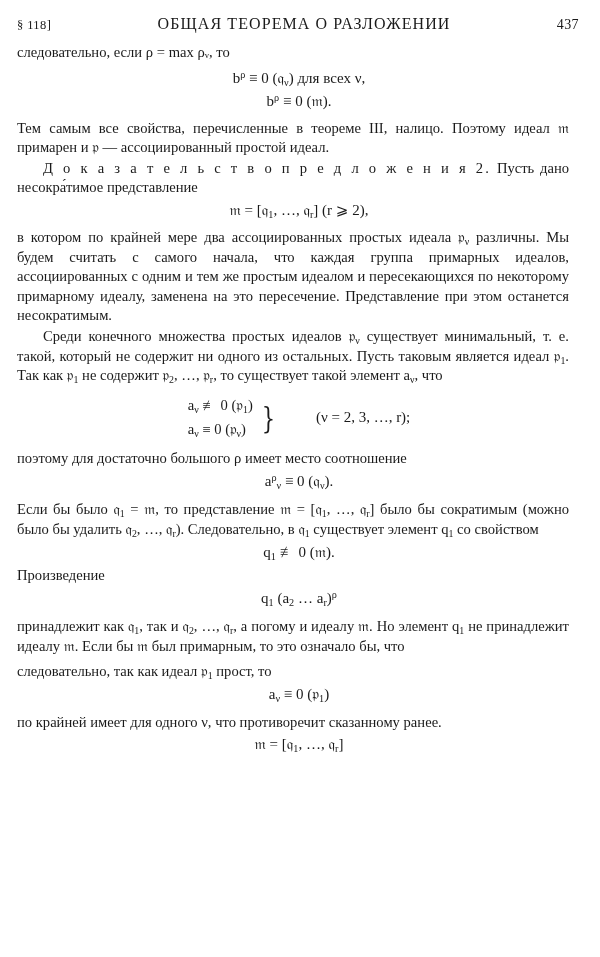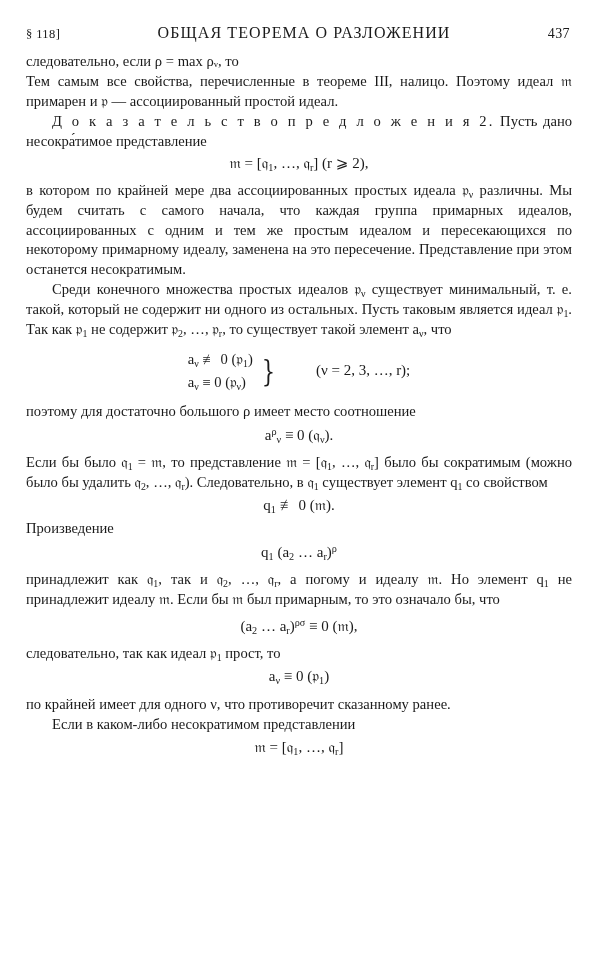--- a/index.html
+++ b/index.html
@@ -11,21 +11,21 @@
     width: 600px;
     height: 957px;
     font-family: "Liberation Serif", serif;
     color: #1a1a1a;
     overflow: hidden;
   }
   .page {
     position: relative;
     width: 600px;
     height: 957px;
-    padding: 12px;
+    padding: 3px;
     box-sizing: border-box;
   }
   .header {
     display: flex;
     align-items: baseline;
     justify-content: space-between;
     padding: 12px 18px 0 14px;
     font-size: 13px;
     letter-spacing: 0.4px;
   }
@@ -44,21 +44,21 @@
     white-space: nowrap;
     text-align: right;
   }
   .body {
     padding: 10px 16px 0 14px;
     font-size: 14.6px;
     line-height: 1.33;
     text-align: justify;
   }
   p {
-    margin: 0 0 1px 0;
+    margin: 0 12px 1px 0;
     text-align: justify;
     text-justify: inter-word;
   }
   p.indent {
     text-indent: 26px;
   }
   .spaced {
     letter-spacing: 2.2px;
   }
   .eq {
@@ -128,20 +128,24 @@
   <div class="header">
     <div class="section-mark">§ 118]</div>
     <div class="running-title">ОБЩАЯ ТЕОРЕМА О РАЗЛОЖЕНИИ</div>
     <div class="page-number">437</div>
   </div>
 
   <div class="body">
 
     <p>следовательно,  если  ρ = max ρᵥ,  то</p>
 
+    <div class="eqstack">
+      <div class="line">b<sup>ρ</sup> ≡ 0 (𝔮<sub>ν</sub>)   для всех ν,</div>
+      <div class="line">b<sup>ρ</sup> ≡ 0 (𝔪).</div>
+    </div>
 
     <p>Тем самым все свойства,  перечисленные в теореме III,  налицо. Поэтому идеал 𝔪 примарен и 𝔭 — ассоциированный простой идеал.</p>
 
     <p class="indent"><span class="spaced">Д о к а з а т е л ь с т в о   п р е д л о ж е н и я   2.</span><span> Пусть  дано  несокра́тимое  представление</span></p>
 
     <div class="eq">𝔪 = [𝔮<sub>1</sub>,  …,  𝔮<sub>r</sub>]   (r ⩾ 2),</div>
 
     <p>в котором по крайней мере два ассоциированных простых идеала 𝔭<sub>ν</sub> различны. Мы будем считать с самого начала, что каждая группа примарных идеалов, ассоциированных с одним и тем же простым идеалом и пересекающихся по некоторому примарному идеалу, заменена на это пересечение. Представление при этом останется несократимым.</p>
 
     <p class="indent">Среди конечного множества простых идеалов 𝔭<sub>ν</sub> существует минимальный, т. е. такой, который не содержит ни одного из остальных. Пусть таковым является идеал 𝔭<sub>1</sub>. Так как 𝔭<sub>1</sub> не содержит 𝔭<sub>2</sub>, …, 𝔭<sub>r</sub>, то существует такой элемент a<sub>ν</sub>, что</p>
@@ -163,27 +167,25 @@
 
     <div class="eq tight">q<sub>1</sub> ≢ 0 (𝔪).</div>
 
     <p>Произведение</p>
 
     <div class="eq">q<sub>1</sub> (a<sub>2</sub> … a<sub>r</sub>)<sup>ρ</sup></div>
 
     <p>принадлежит как 𝔮<sub>1</sub>, так и 𝔮<sub>2</sub>, …, 𝔮<sub>r</sub>, а погому и идеалу 𝔪. Но элемент q<sub>1</sub> не принадлежит идеалу 𝔪. Если бы 𝔪 был примарным, то это означало бы, что</p>
 
     <div class="eqstack">
-      <div class="line">(a<sub>2</sub> … a<sub>r</sub>)<sup>ρσ</sup> ≡ 0 (𝔪),</div>
     </div>
 
     <p>следовательно, так как идеал 𝔭<sub>1</sub> прост, то</p>
 
     <div class="eq">a<sub>ν</sub> ≡ 0 (𝔭<sub>1</sub>)</div>
 
     <p>по крайней имеет для одного ν, что противоречит сказанному ранее.</p>
 
-    <p class="indent">Если в каком-либо несократимом представлении</p>
 
     <div class="eq">𝔪 = [𝔮<sub>1</sub>,  …,  𝔮<sub>r</sub>]</div>
 
   </div>
 </div>
 
 </body></html>

